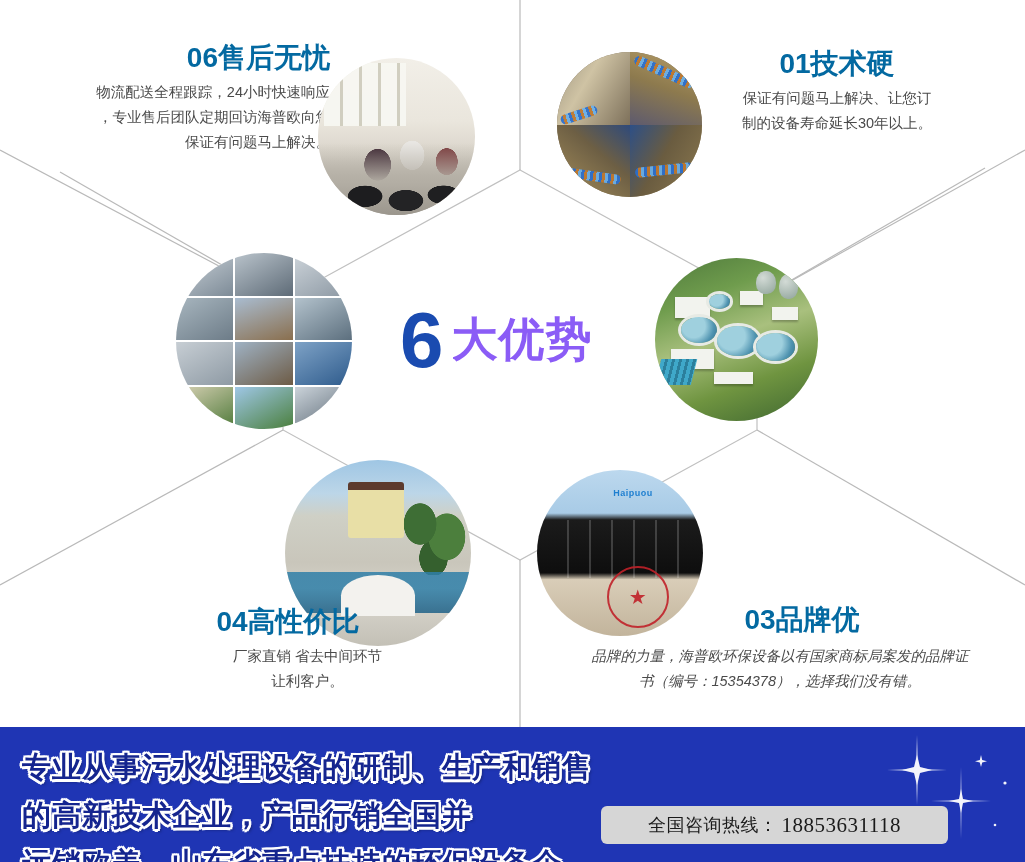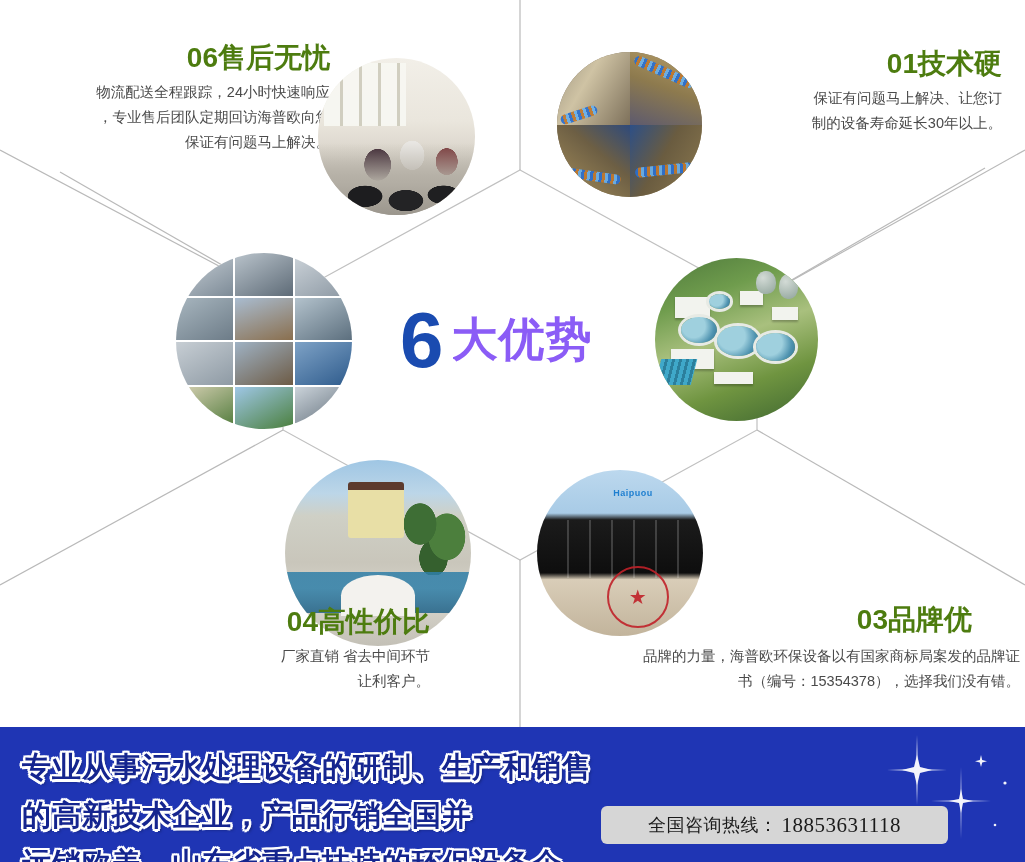--- a/index.html
+++ b/index.html
@@ -25,28 +25,28 @@
     font-size:78px;font-weight:bold;line-height:70px;color:#1a4bb0;
     letter-spacing:-2px;
   }
   .center-badge .txt{
     font-size:46px;font-weight:bold;color:#8b5cf6;margin-left:10px;letter-spacing:1px;
   }
 
   
   .feature{position:absolute;}
   .f-title{
-    font-size:28px;font-weight:bold;color:#4d7c0f;white-space:nowrap;
+    font-size:28px;font-weight:bold;color:#0369a1;white-space:nowrap;
     line-height:32px;letter-spacing:0px;
   }
   .f-body{
     font-size:14.5px;color:#4a4a4a;line-height:25px;white-space:pre-line;
   }
   .align-right{text-align:right;}
-  .align-left{text-align:right;}
+  .align-left{text-align:center;}
 
   
   .circle{
     position:absolute;border-radius:50%;overflow:hidden;
     box-shadow:0 0 0 0 rgba(0,0,0,0);
   }
   .circle .ph{position:absolute;inset:0;}
 
   
   .ph-office{
@@ -266,21 +266,21 @@
       <div class="ribs"></div>
       <div class="logo">Haipuou</div>
       <div class="stamp">
         <span class="star">★</span>
       </div>
     </div>
   </div>
   <div class="feature align-left" style="left:632px;top:604px;width:340px;">
     <div class="f-title">03品牌优</div>
   </div>
-  <div class="feature align-left" style="left:540px;top:644px;width:480px;">
+  <div class="feature align-left" style="left:540px;top:644px;width:480px;font-style:italic;">
     <div class="f-body">品牌的力量，海普欧环保设备以有国家商标局案发的品牌证
 书（编号：15354378），选择我们没有错。</div>
   </div>
 
   <div class="banner">
     <svg class="sparkles" viewBox="0 0 160 135">
       <g fill="#ffffff" opacity=".95">
         <path d="M52 28 L55 40 L67 43 L55 46 L52 58 L49 46 L37 43 L49 40 Z"></path>
         <path d="M52 8 L53.5 40 L55 43 L53.5 46 L52 78 L50.5 46 L49 43 L50.5 40 Z" opacity=".55"></path>
         <path d="M22 43 L49 41.5 L52 43 L49 44.5 L22 43 Z" opacity=".55"></path>

